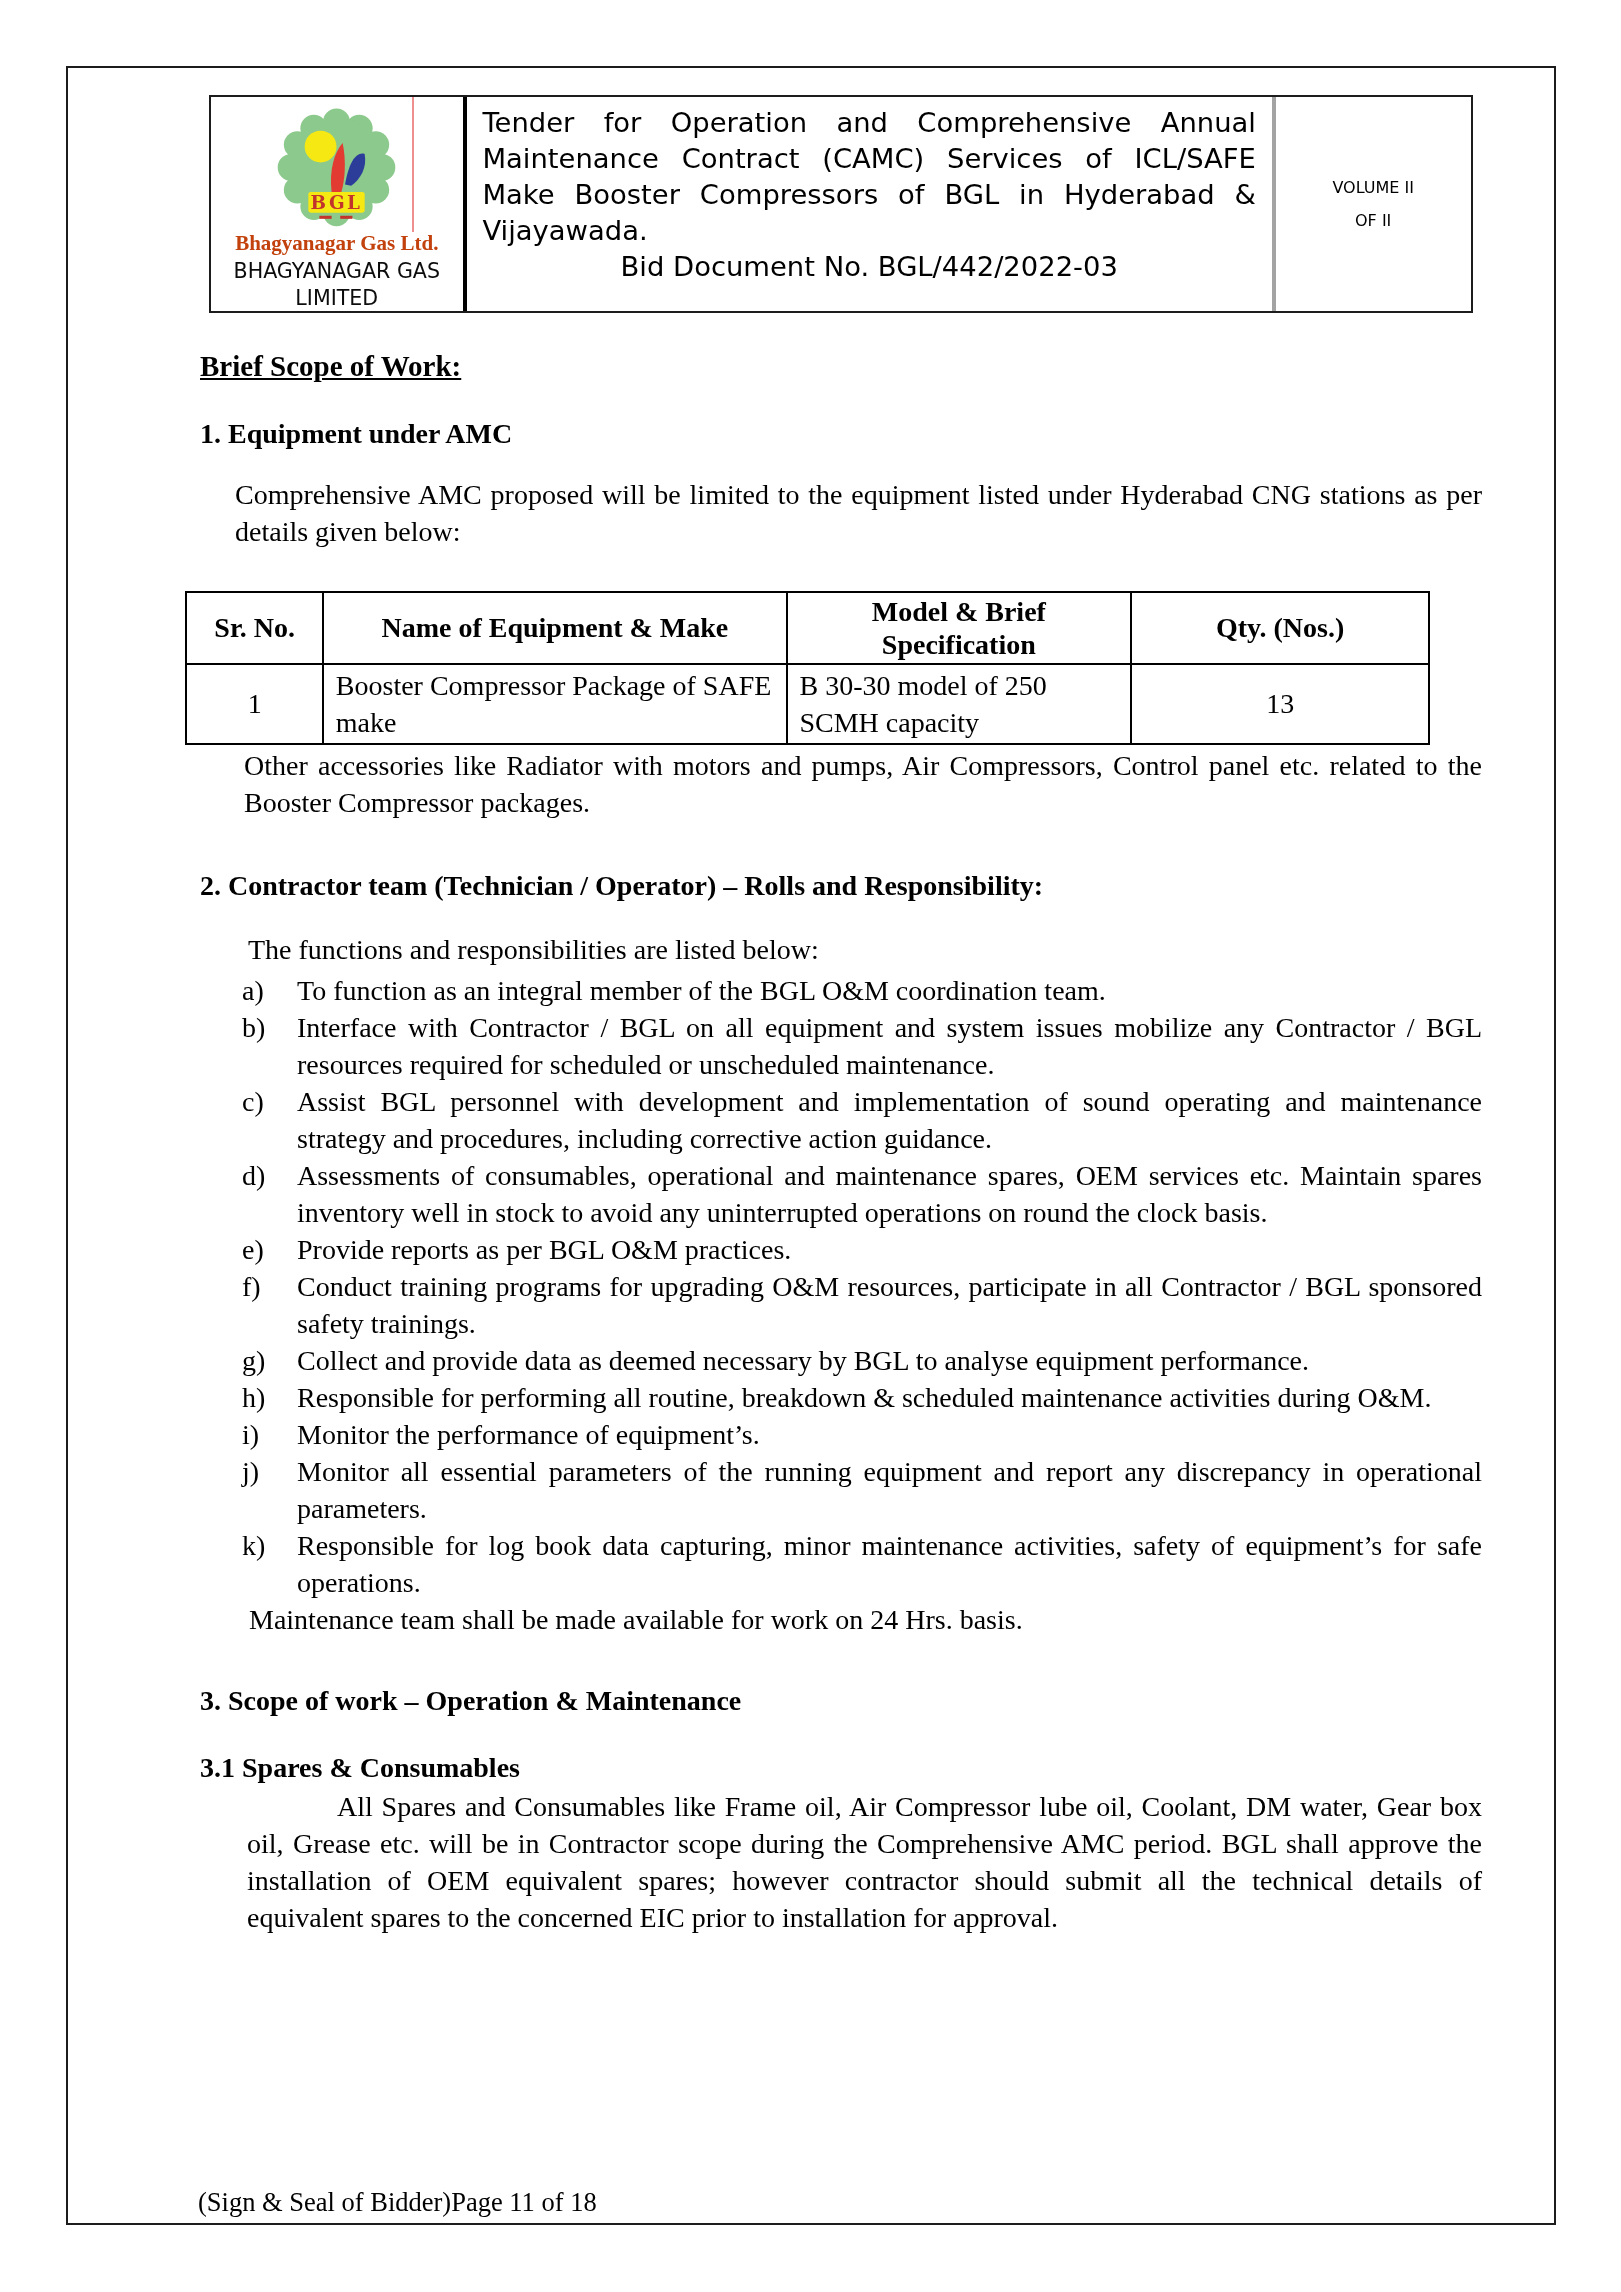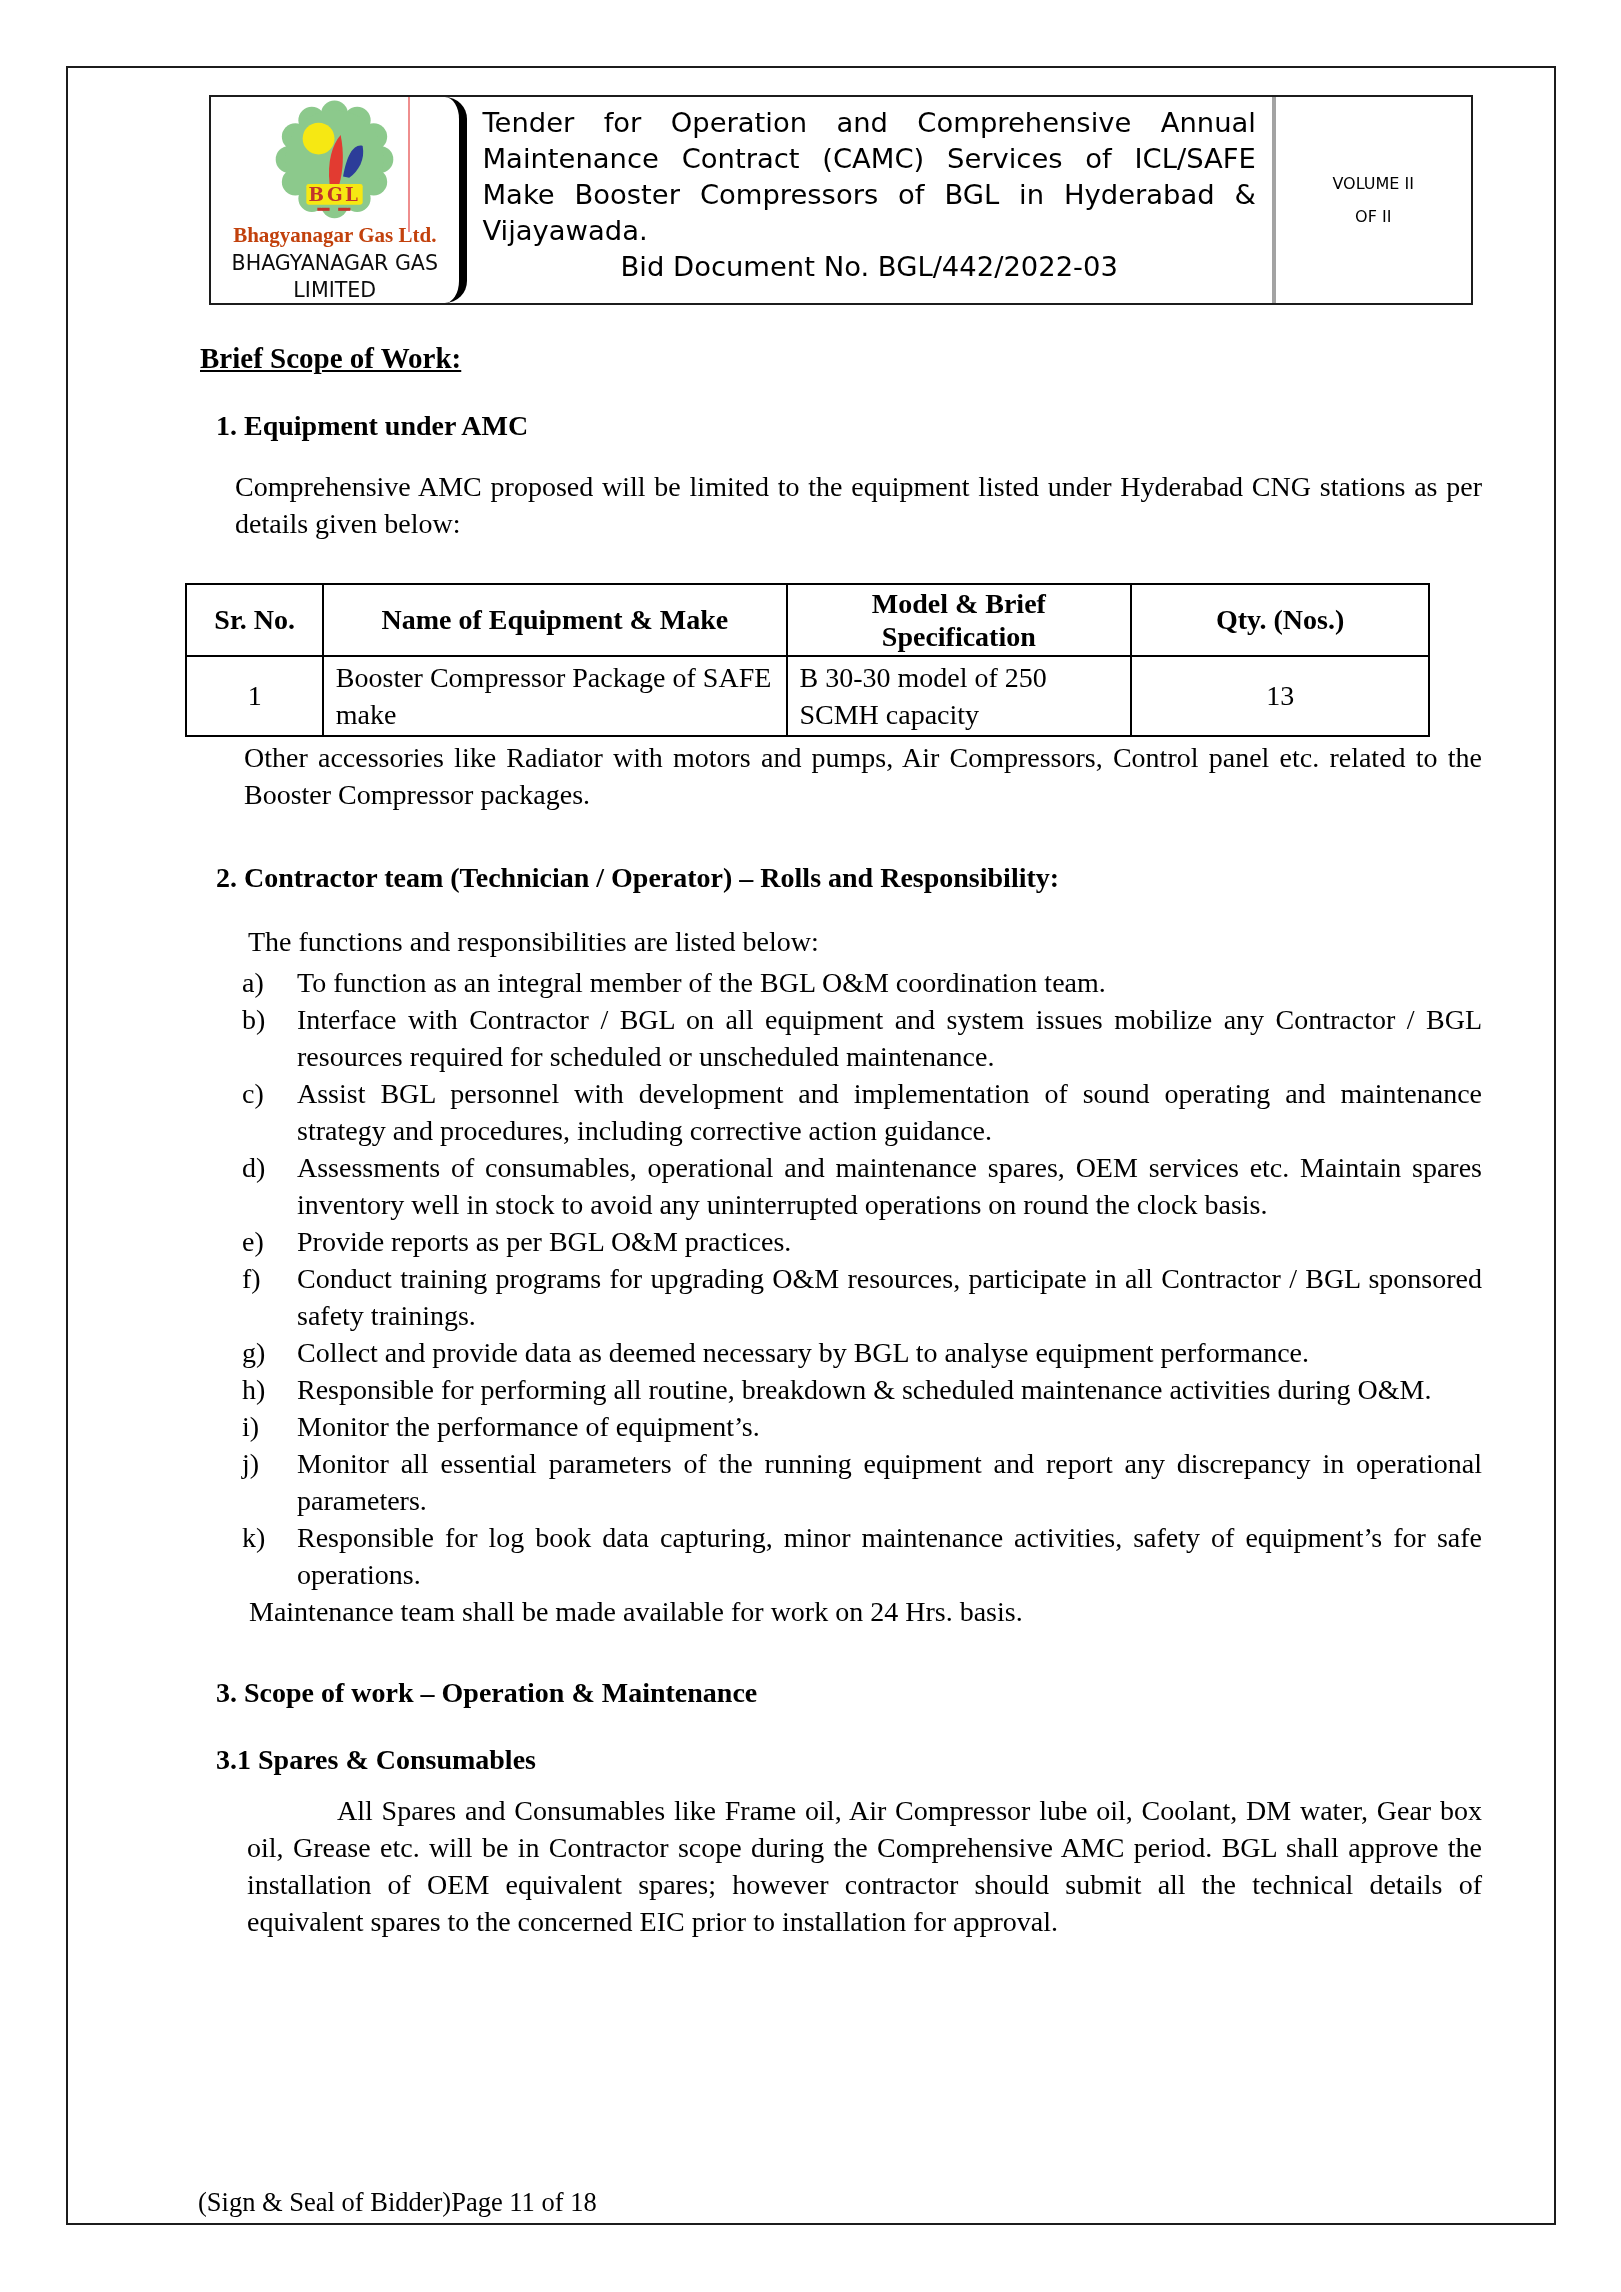--- a/index.html
+++ b/index.html
@@ -13,34 +13,34 @@
     border:2px solid #1c1c1c; box-sizing:border-box;
   }
   .content { position:absolute; top:0; left:0; right:0; bottom:0; padding:0 72px 0 132px; }
 
   
   .hdr-table {
     display:flex; margin:27.4px 0 0 8.8px; width:1264px; box-sizing:border-box;
     border:2.9px solid #1c1c1c;
   }
   .hdr-cell { box-sizing:border-box; }
-  .cell-logo { width:257px; border-right:8px solid #000000; position:relative; text-align:center; padding-top:1px;border-radius:22px; }
+  .cell-logo { width:257px; border-right:4px solid #000000; position:relative; text-align:center; padding-top:9px; }
   .cell-title { width:812px; border-right:4px solid #a3a3a3; padding:7.8px 15.7px 3.9px;
     font-family:"DejaVu Sans", sans-serif; font-size:27.4px; line-height:36px; }
   .cell-vol { width:196px; display:flex; align-items:center; justify-content:center;
     font-family:"DejaVu Sans", sans-serif; font-size:16px; line-height:33px; text-align:center; }
   .tender-title { text-align:justify; }
   .bid-line { text-align:center; }
   .logo-caption { font-family:Liberation Serif, serif; font-weight:bold; font-size:21px; color:#c2410c; margin-top:-3.9px; }
   .company-name { font-family:"DejaVu Sans", sans-serif; font-size:20.6px; line-height:26.5px; margin-top:2.9px; color:#0c0c0c; }
   .red-artifact { position:absolute; top:0; right:49px; width:2px; height:135px; background:#ef8e8e; }
 
   
   .h-main { font-size:29px; font-weight:bold; text-decoration:underline; margin:37px 0 0 0; }
-  .h-sec  { font-size:28px; font-weight:bold; margin:16px; }
+  .h-sec  { font-size:28px; font-weight:bold; margin:0; }
   .h-equip { margin-top:35px; }
   .h-team  { margin-top:49px; }
   .h-scope { margin-top:47px; }
   .h-spares { margin-top:35px; }
   .para { font-size:28px; line-height:37px; text-align:justify; margin:0; }
   .para-intro { margin:25.5px 0 0 35px; }
   .para-note  { margin:2px 0 0 44px; }
   .para-functions { margin:29px 0 0 48px; }
   .para-maint { margin:0 0 0 49px; text-align:left; }
   .para-spares { margin:3.9px 0 0 47px; text-indent:90px; }

